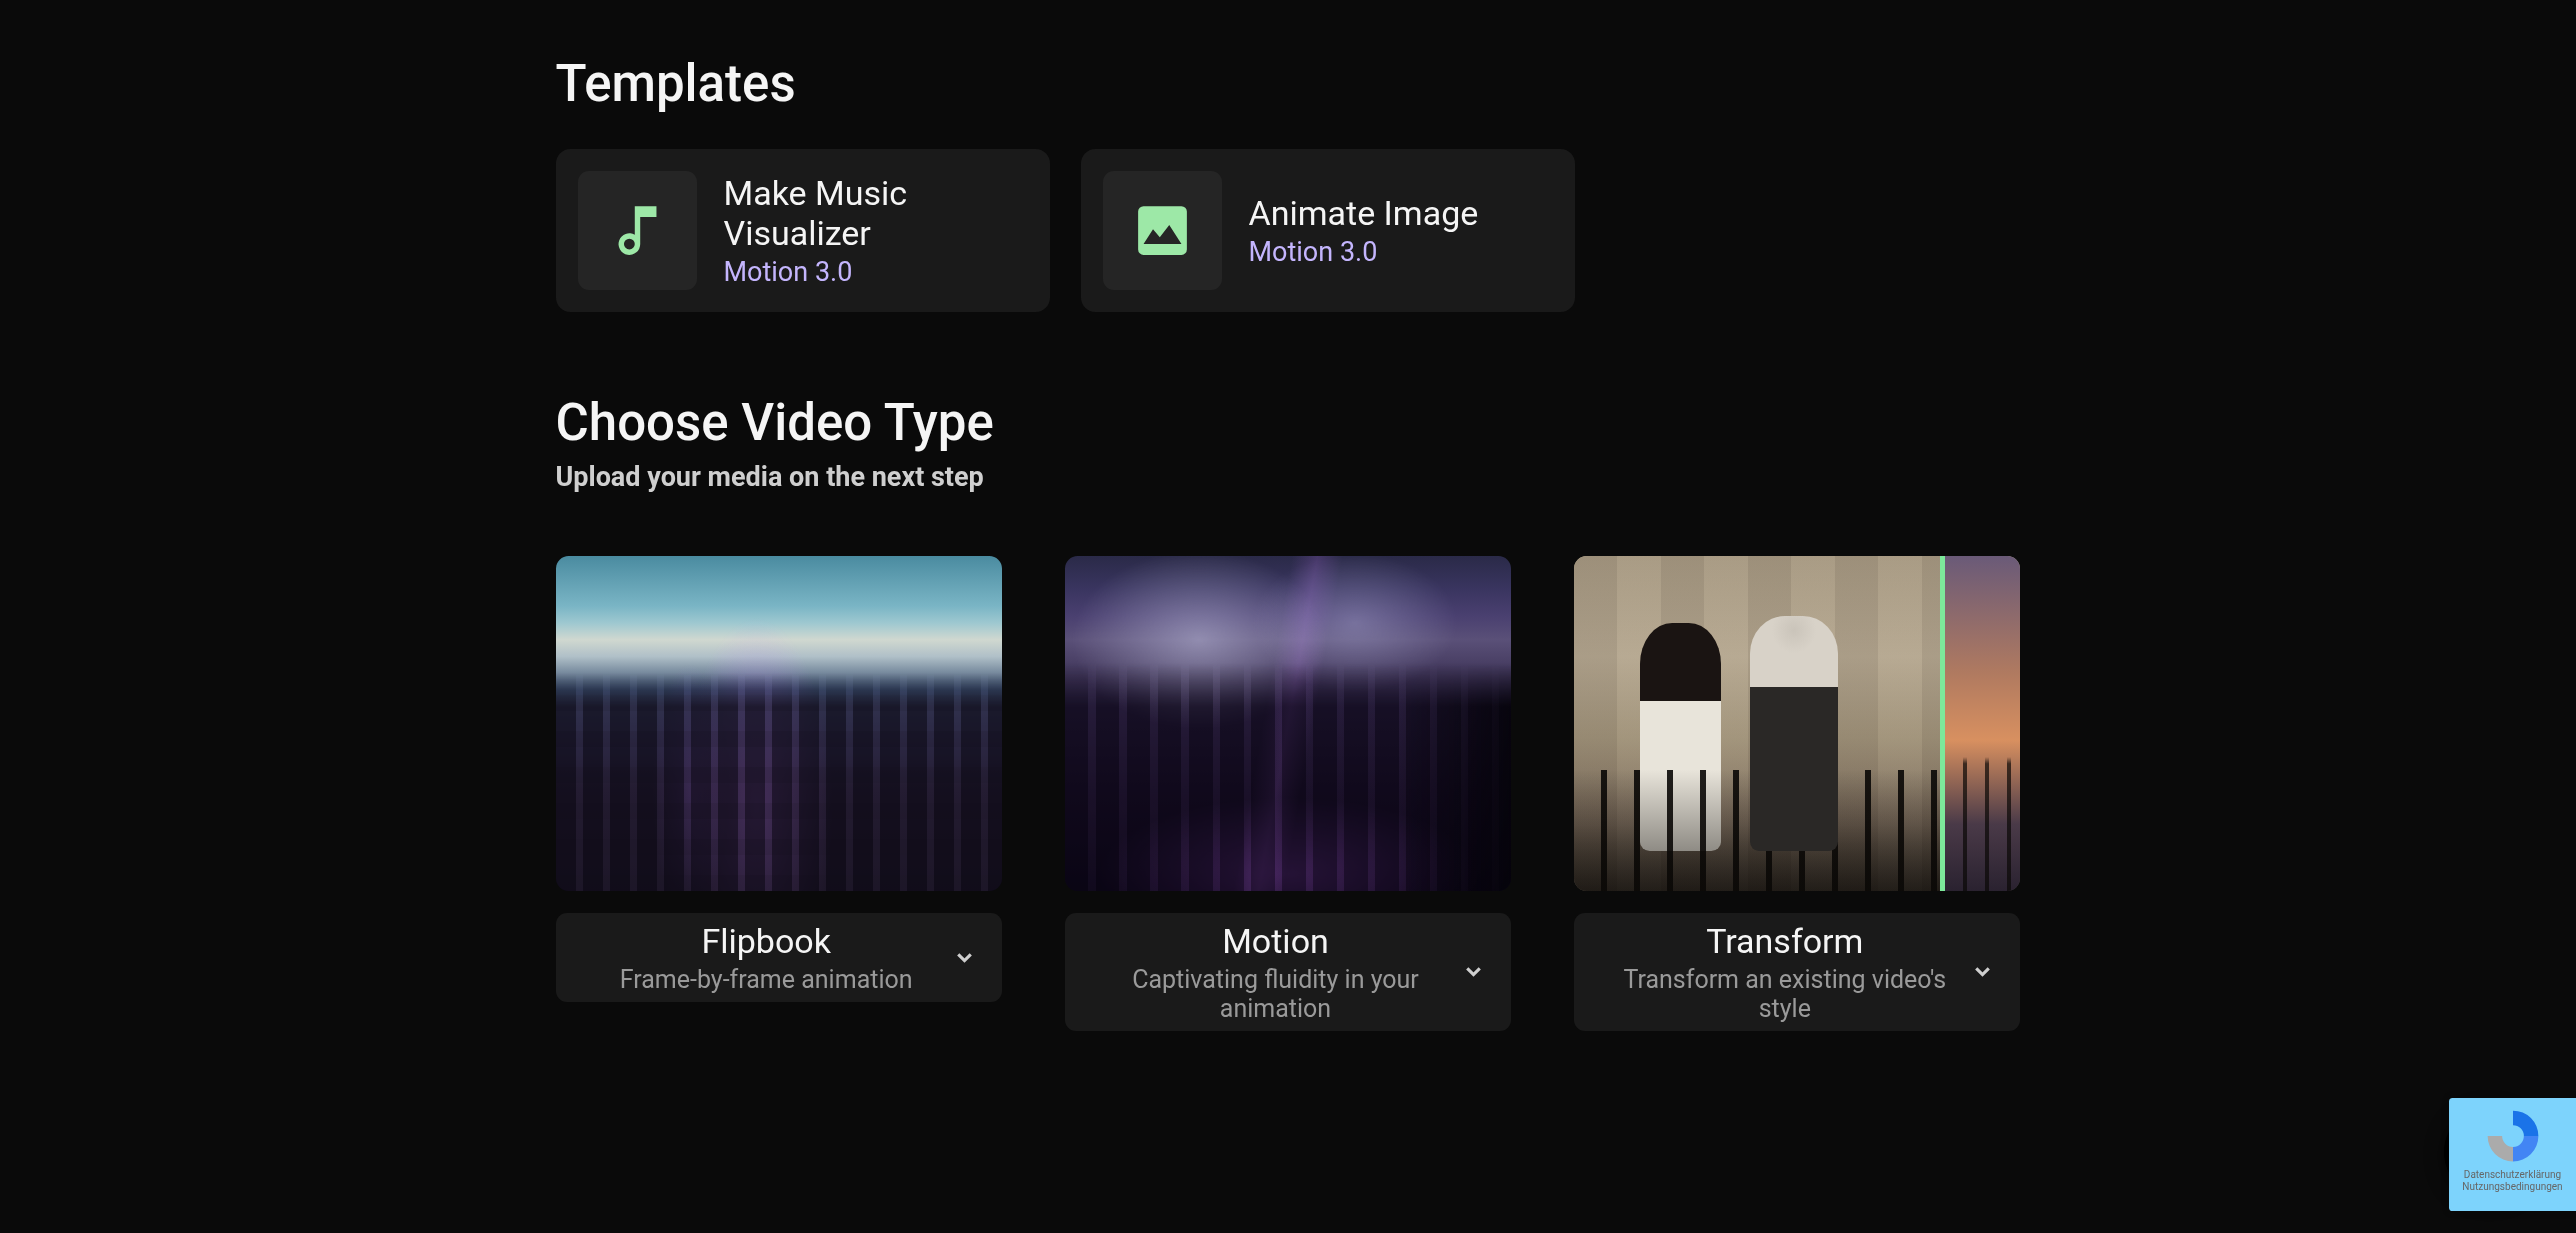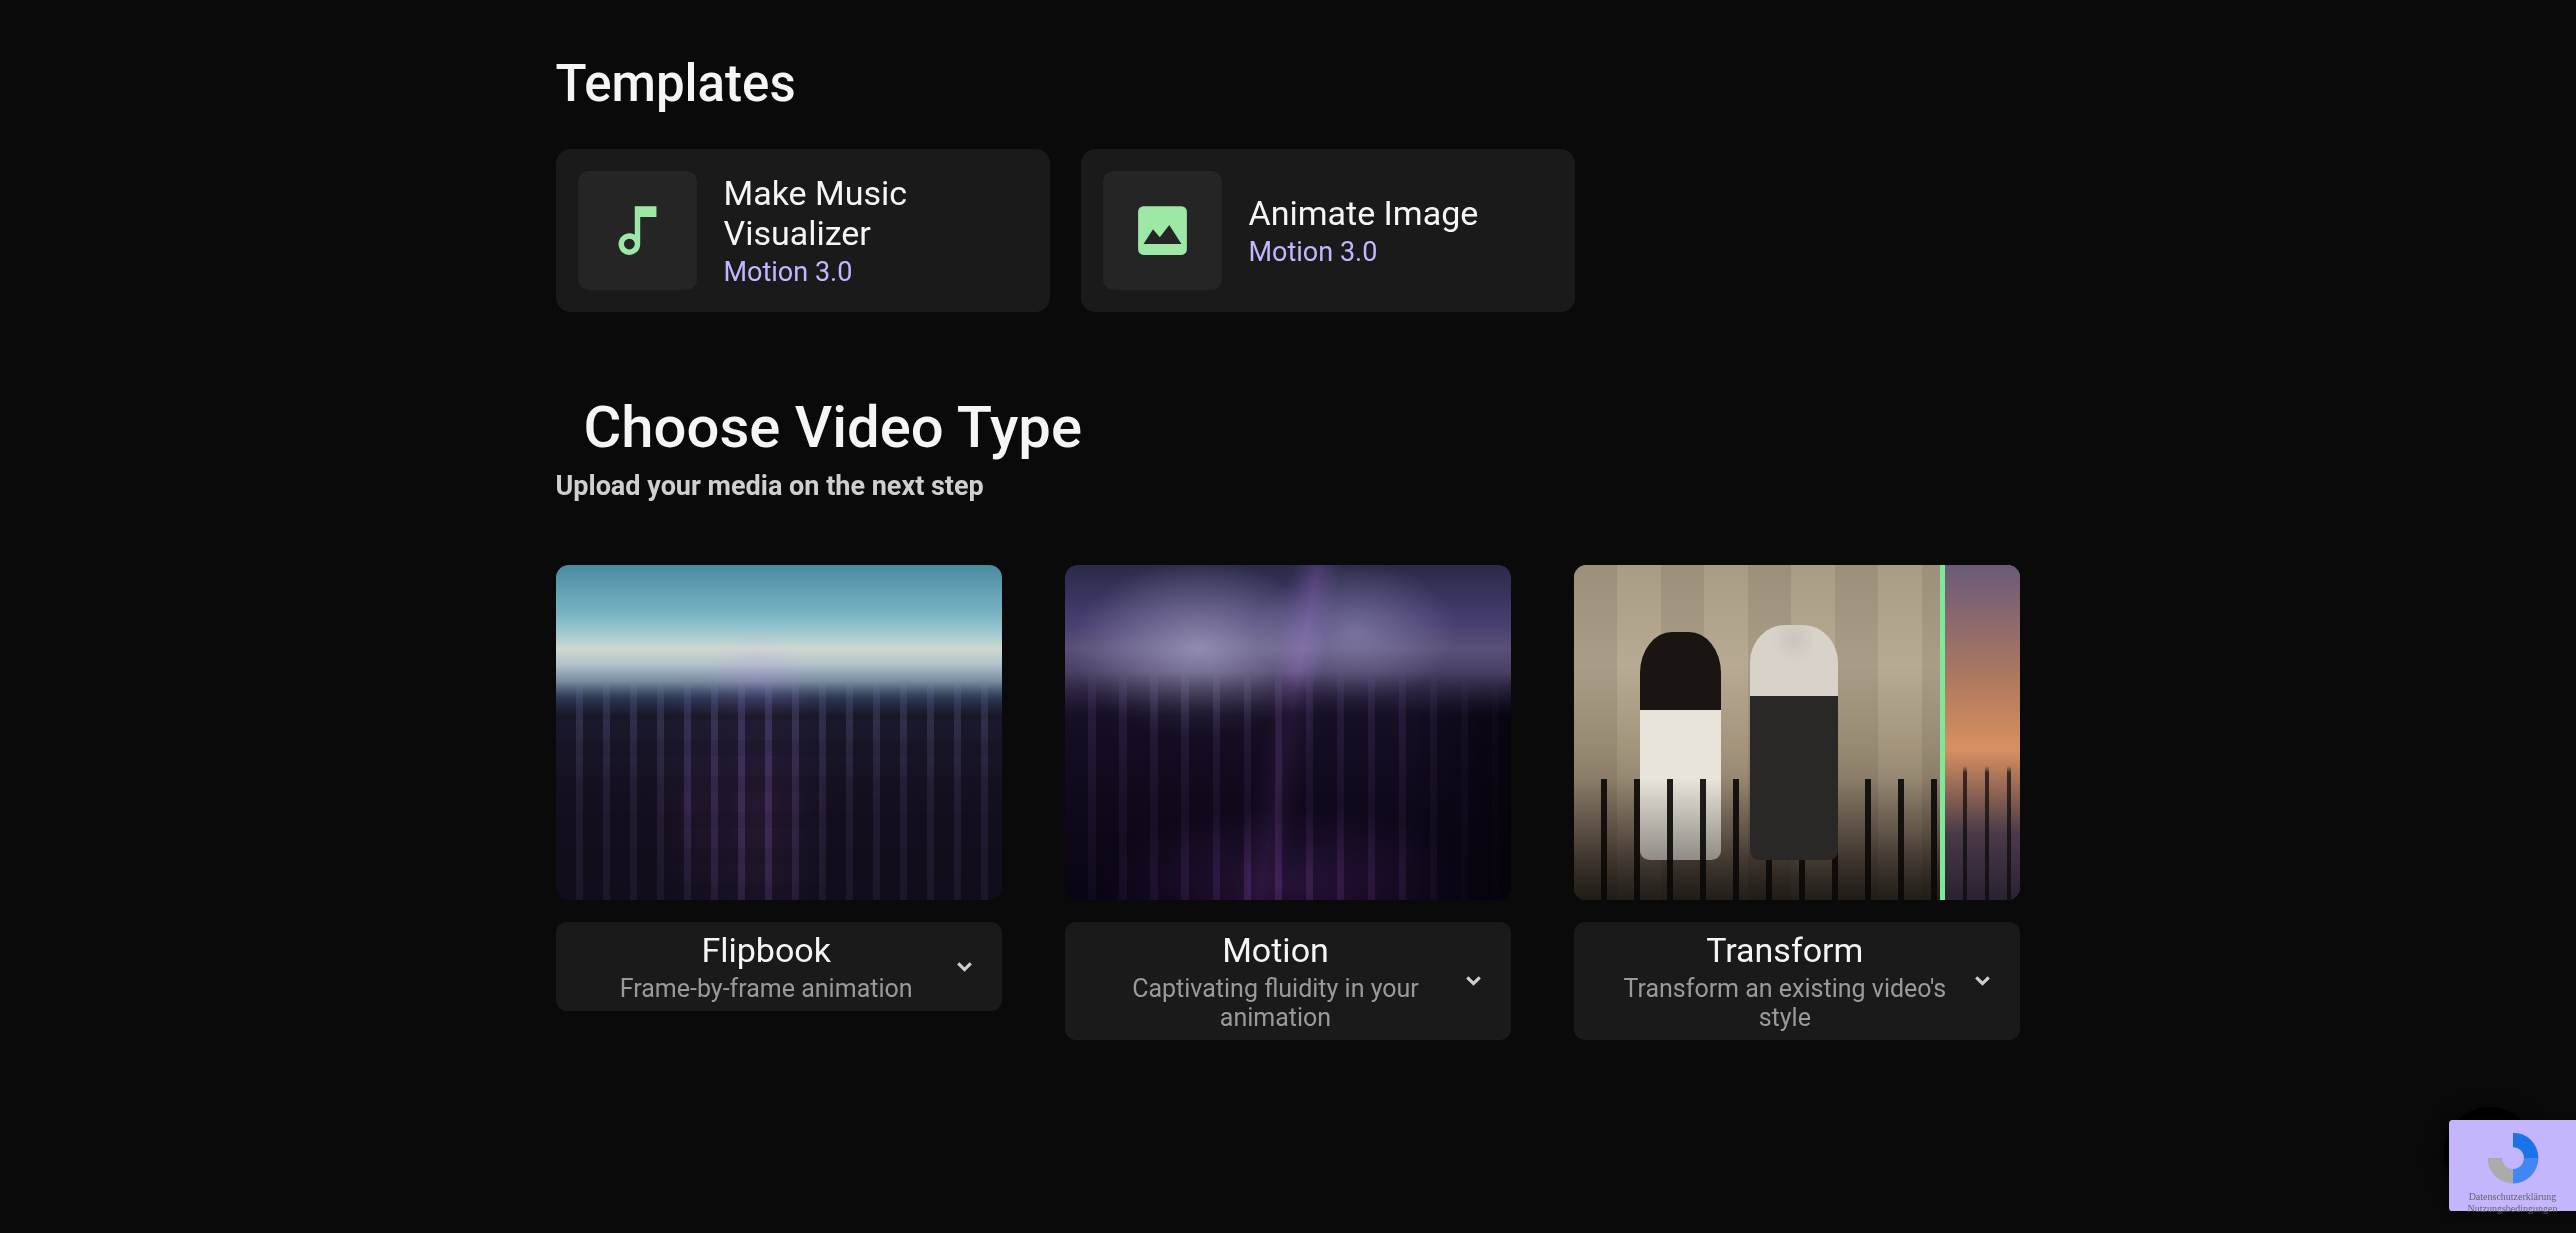--- a/index.html
+++ b/index.html
@@ -64,25 +64,24 @@
     font-weight: 400;
     color: #f5f5f5;
     margin-bottom: 3.6px;
   }
   .template-subtitle {
     font-size: 27px;
     font-weight: 400;
     color: #c4b5fd;
   }
   .choose-section-title {
-    font-size: 58px;
+    font-size: 51px;
     font-weight: 500;
     color: #f5f5f5;
     margin-bottom: 9px;
-    margin-left: 28px;
   }
   .choose-section-subtitle {
     font-size: 27px;
     font-weight: 700;
     color: #cfcfcf;
     margin-bottom: 63px;
   }
   .video-types-row {
     display: flex;
     gap: 63px;
@@ -279,31 +278,30 @@
     height: 51px;
     fill: #ffffff;
   }
 
   
   .recaptcha {
     position: fixed;
     bottom: 22px;
     right: 0;
     width: 127px;
-    height: 91px;
-    background: #c4b5fd;
+    height: 113px;
+    background: #7dd3fc;
     border-radius: 3.6px 0 0 3.6px;
     box-shadow: 0 0 7.2px rgba(0,0,0,0.25);
     display: flex;
     flex-direction: column;
     align-items: center;
     padding: 9px 5.4px 3.6px;
     font-size: 11px;
     color: #555;
-    font-family: Liberation Serif, serif;
   }
   .recaptcha .badge-icon {
     width: 58px;
     height: 58px;
     position: relative;
     margin-bottom: 3.6px;
   }
   .recaptcha .links {
     font-size: 10px;
     text-align: center;

